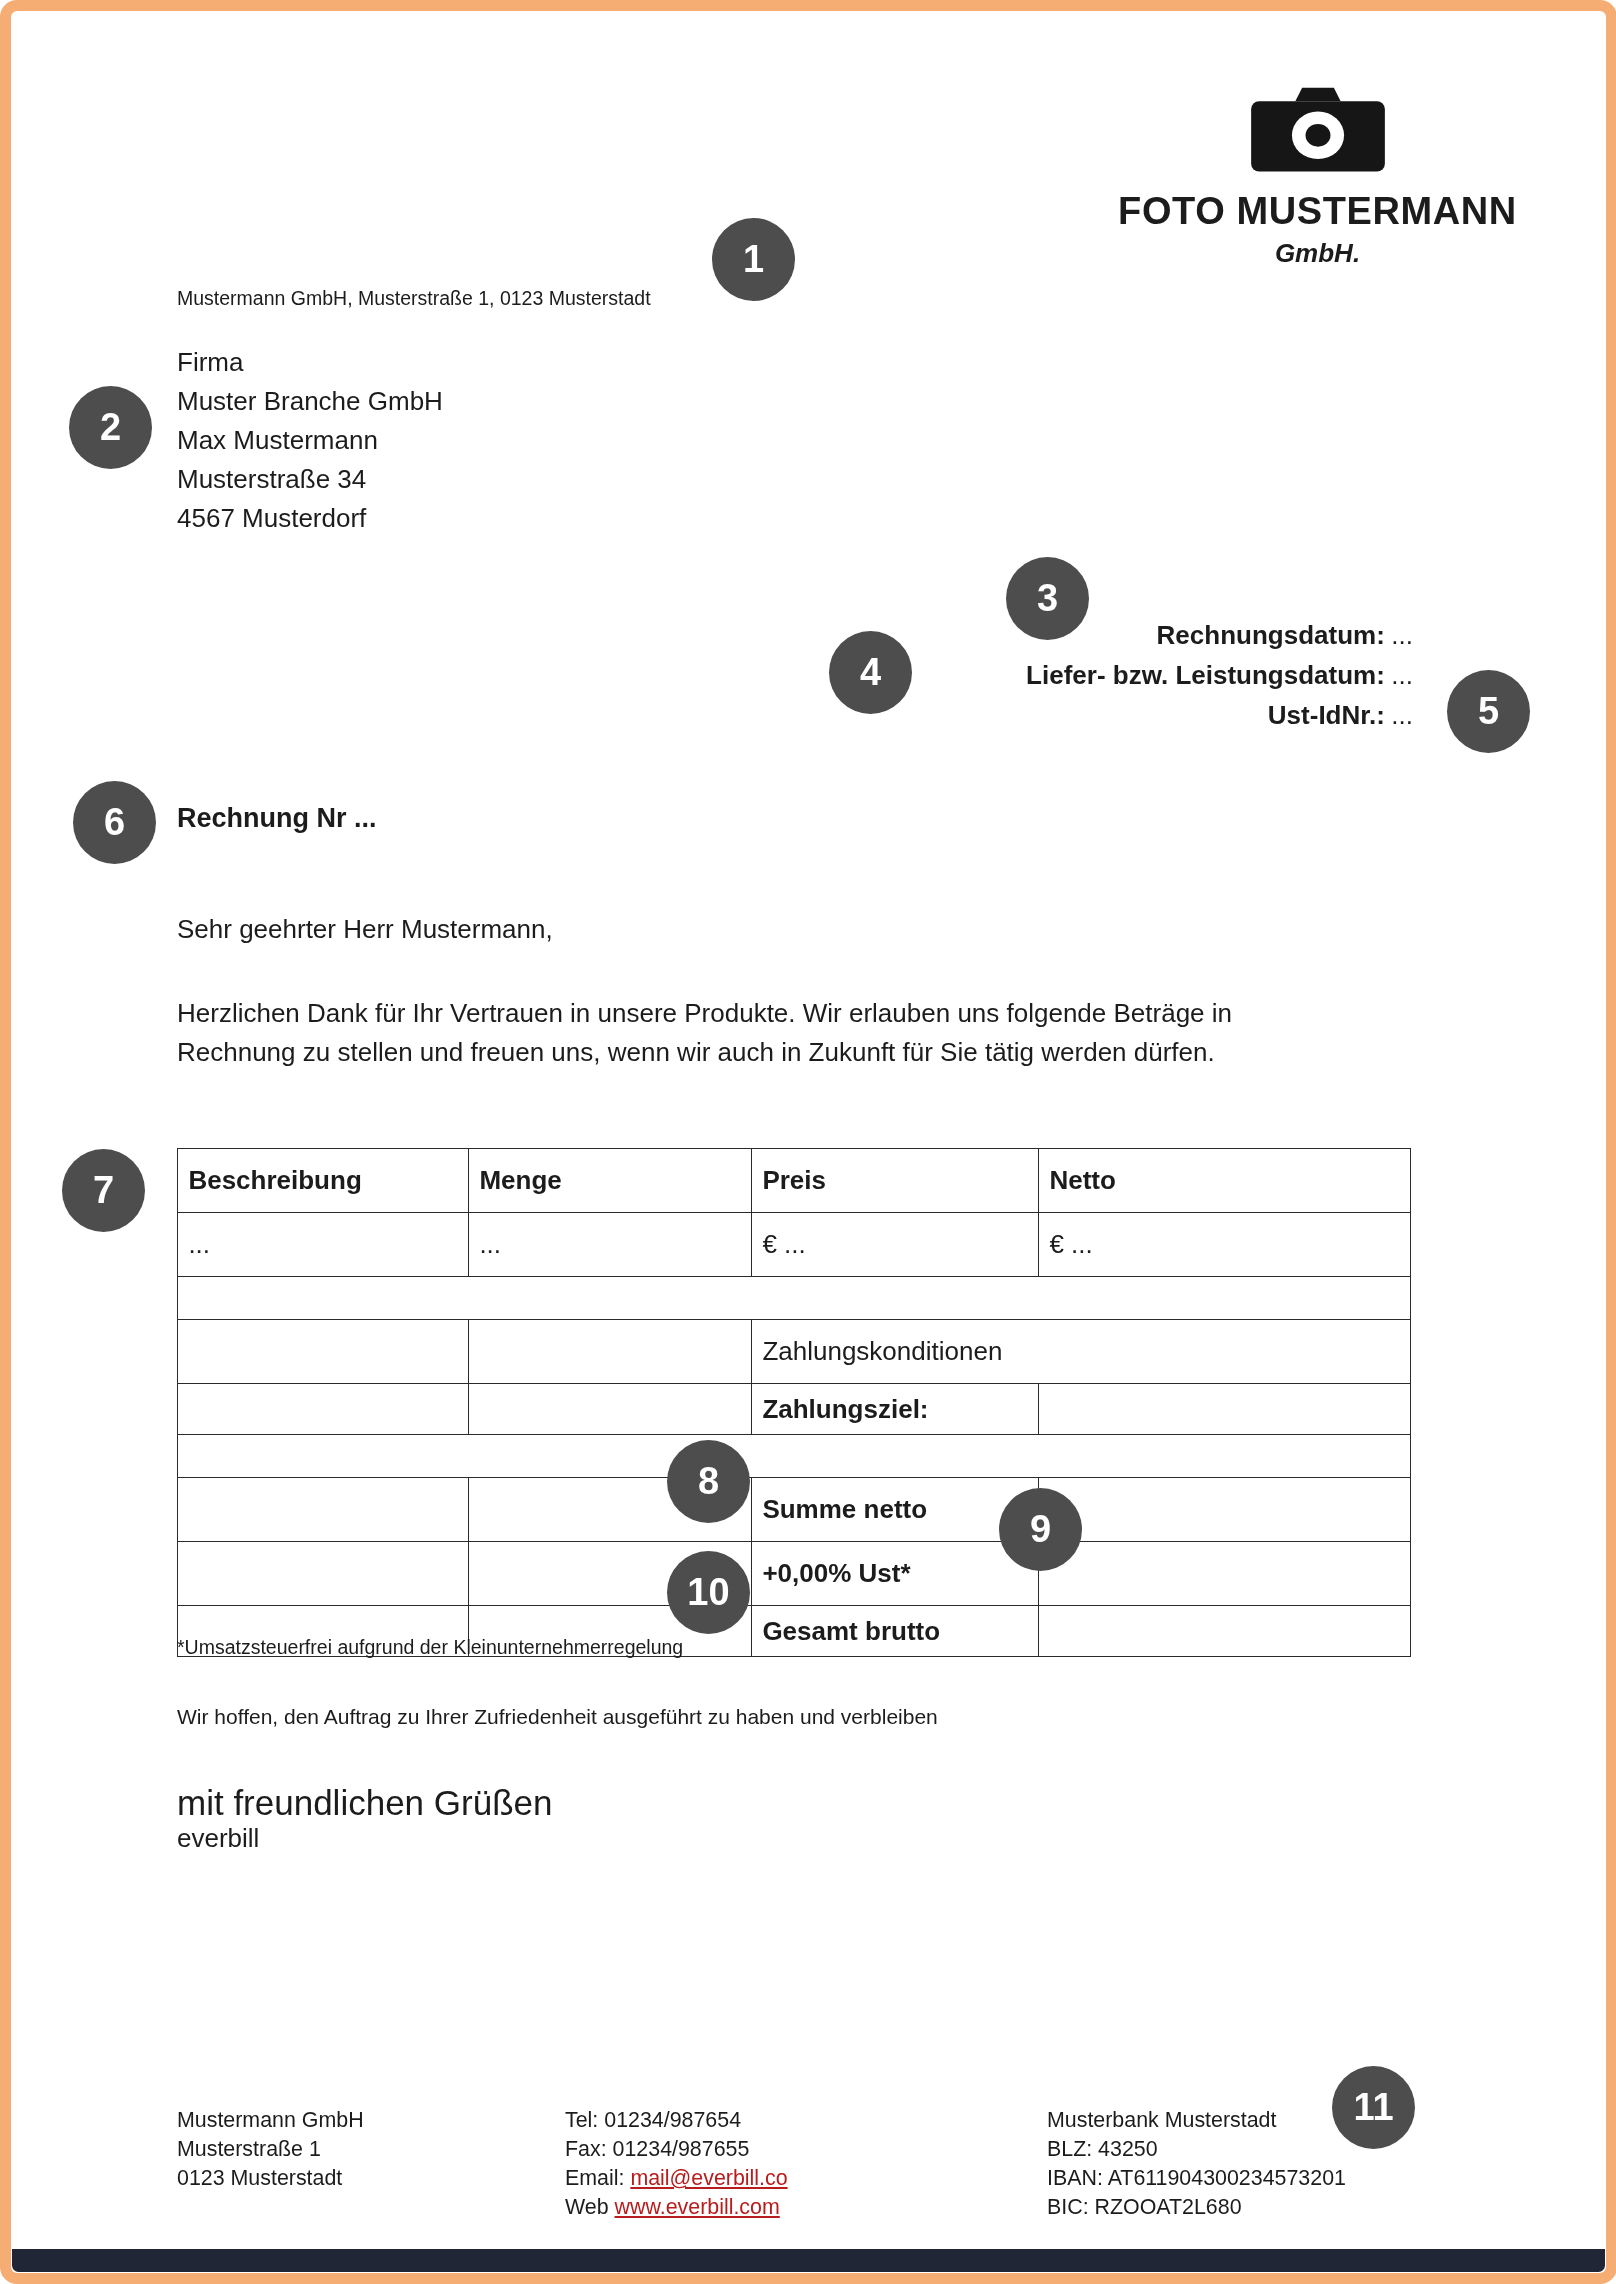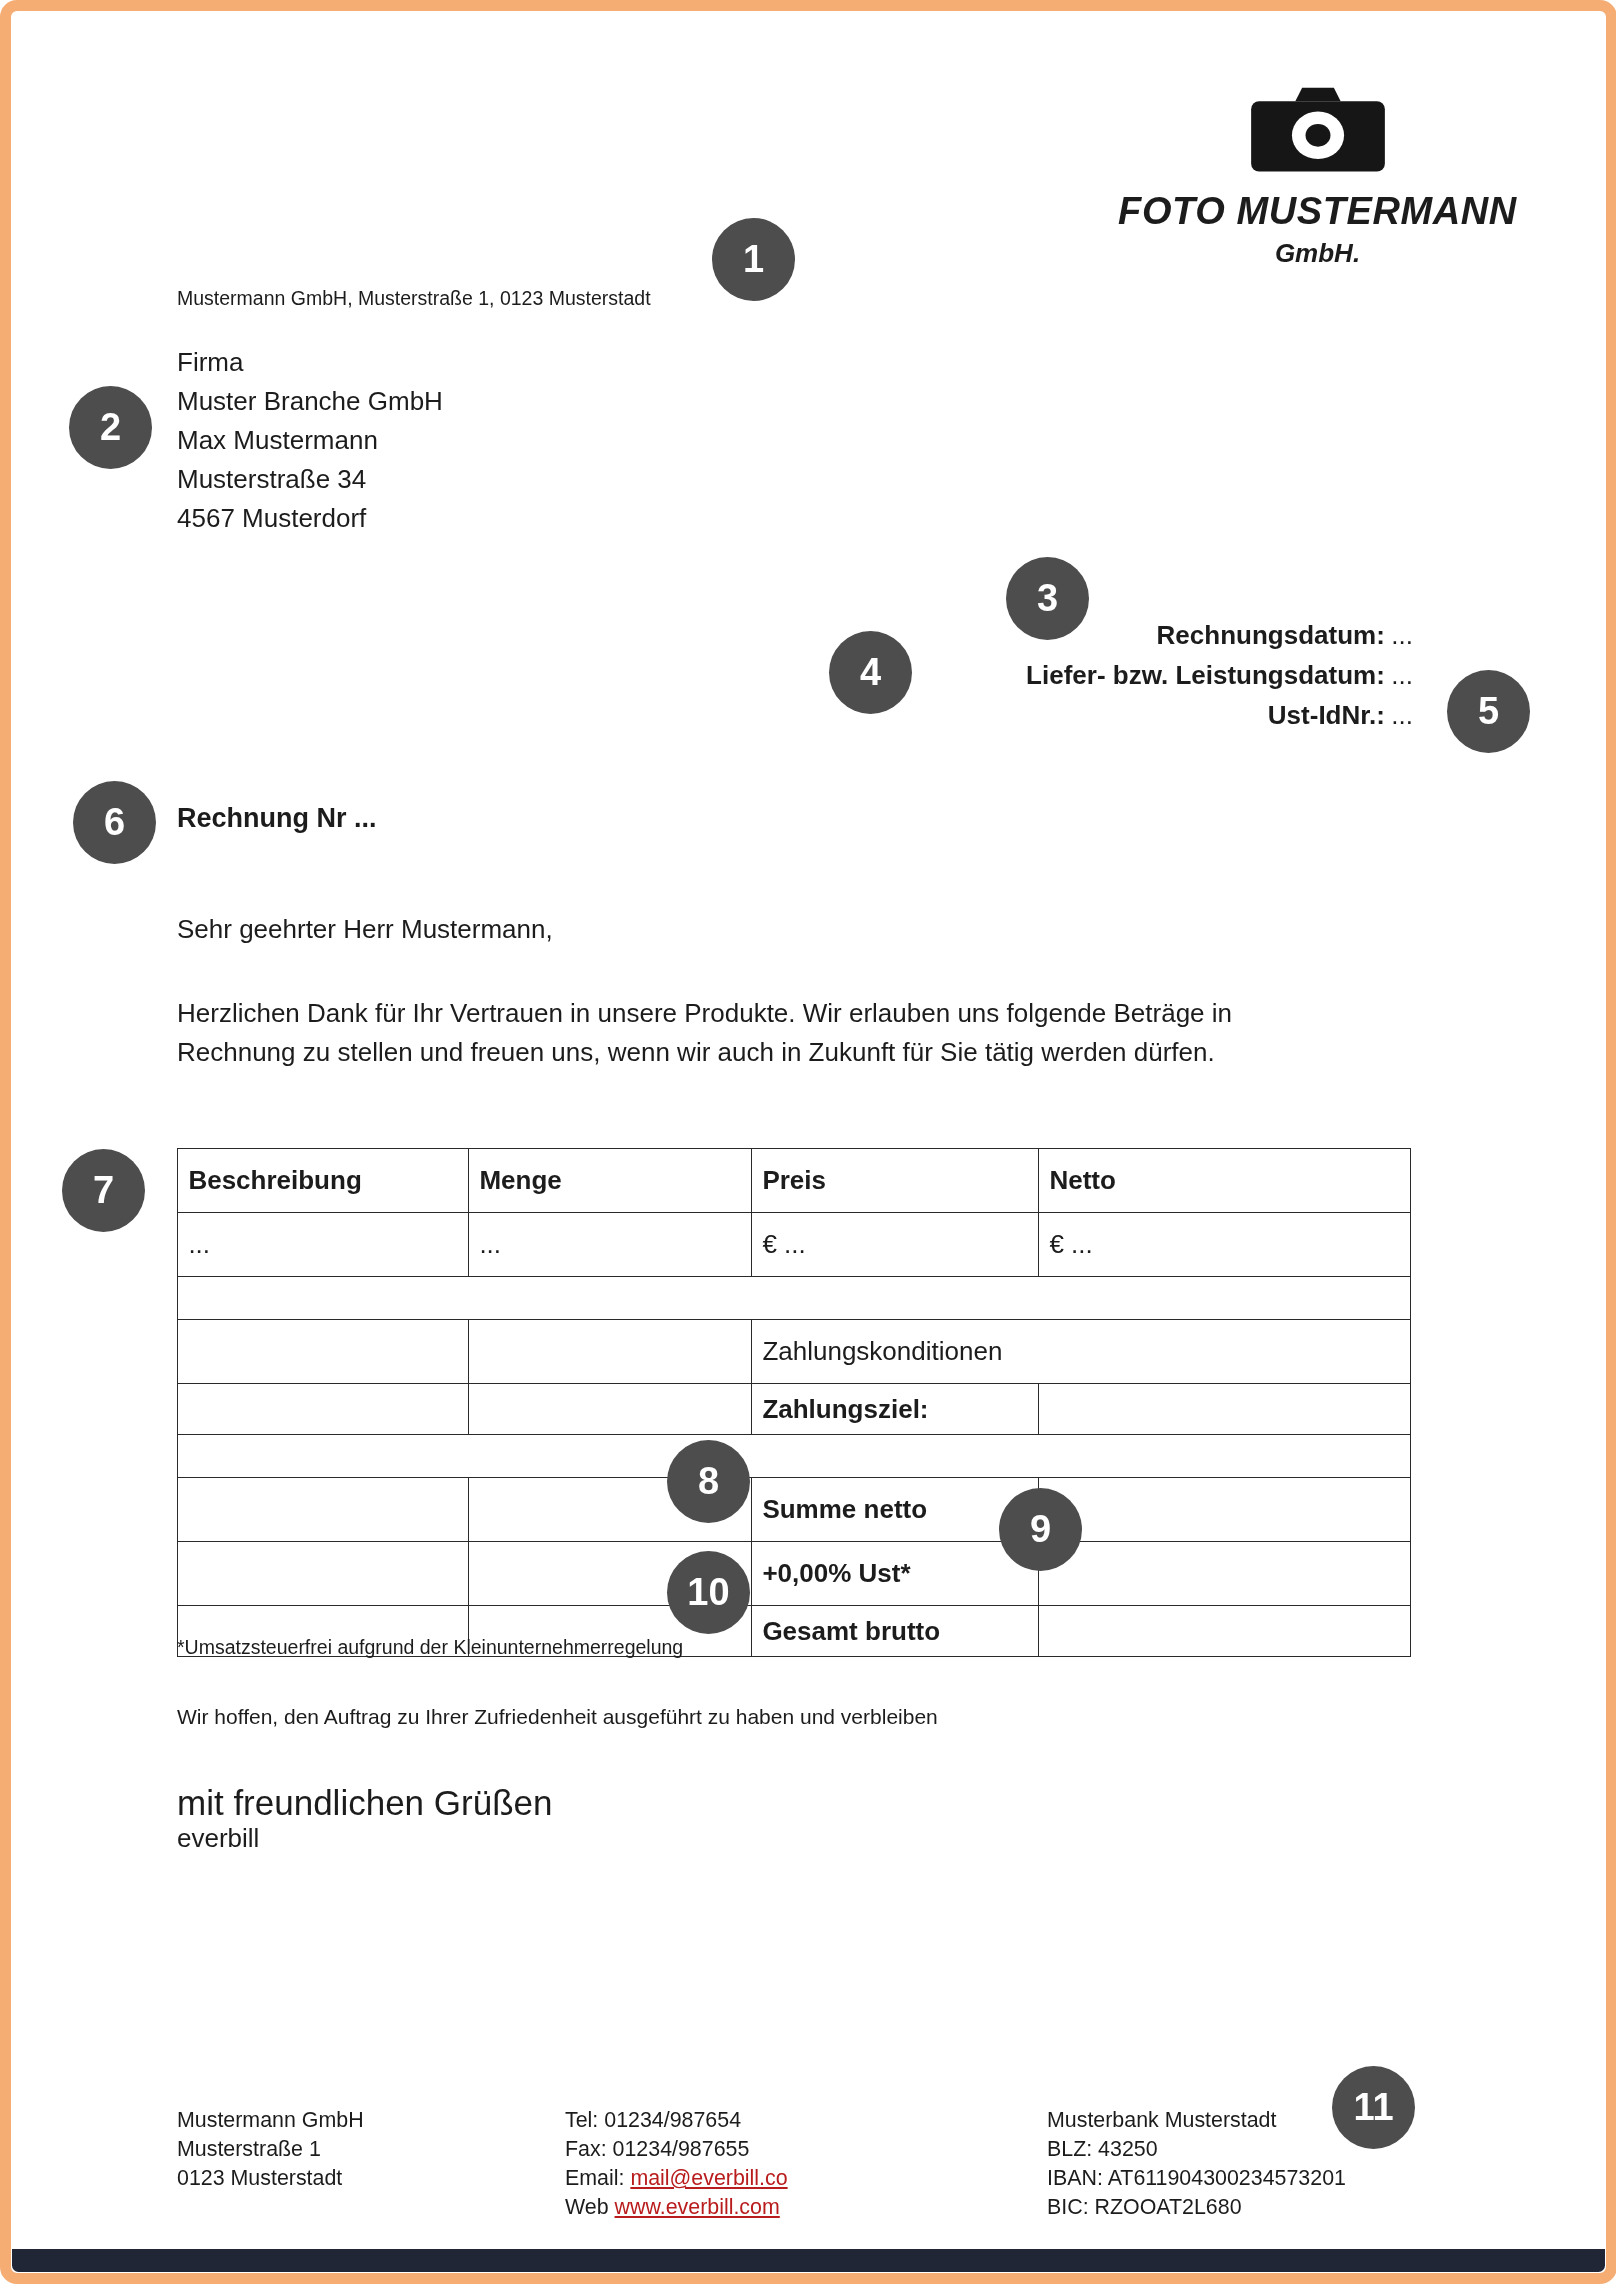--- a/index.html
+++ b/index.html
@@ -21,21 +21,21 @@
     border: 11.7px solid #f5ad74;
     border-radius: 17px;
     pointer-events: none;
     z-index: 30;
   }
   .abs { position: absolute; }
 
   
   .logo { left: 1097px; top: 83px; width: 441px; text-align: center; z-index: 2; }
   .logo .cam { display: block; margin: 0 auto; }
-  .logo-name { font-size: 38px; font-weight: bold; font-style: italic; margin-top: 15.6px; letter-spacing: 0.6px; white-space: nowrap; }
+  .logo-name { font-size: 38px; font-weight: bold; margin-top: 15.6px; letter-spacing: 0.6px; white-space: nowrap; }
   .logo-sub  { font-size: 26px; font-weight: bold; font-style: italic; margin-top: 5.2px; }
 
   
   .sender-line { left: 177px; top: 287px; font-size: 19.5px; white-space: nowrap; }
   .recipient   { left: 177px; top: 343px; font-size: 26px; line-height: 39px; }
   .meta        { right: 204px; top: 615px; text-align: right; font-size: 26px; line-height: 40px; white-space: nowrap; }
   .meta .lbl   { font-weight: bold; }
   .meta .val   { margin-left: 6.5px; }
 
   .invoice-title { left: 177px; top: 803px; font-size: 27px; font-weight: bold; white-space: nowrap; }

